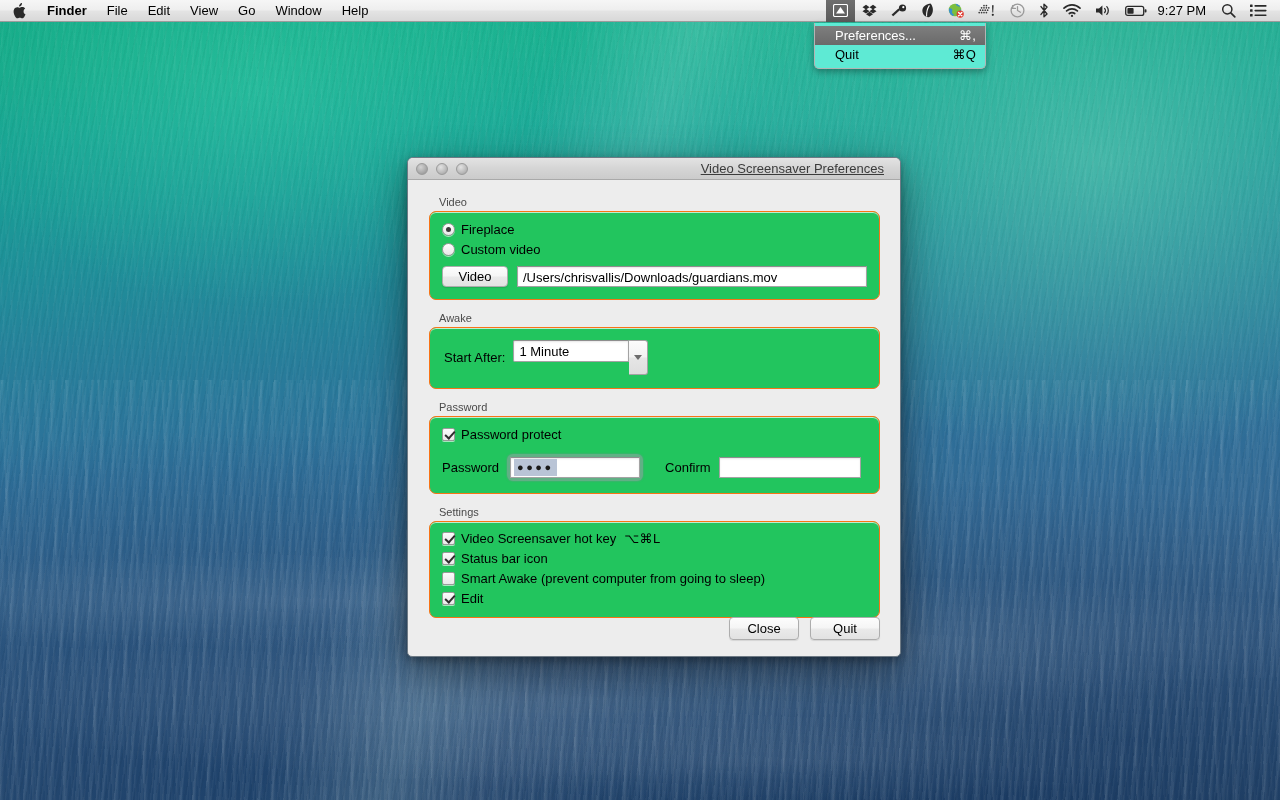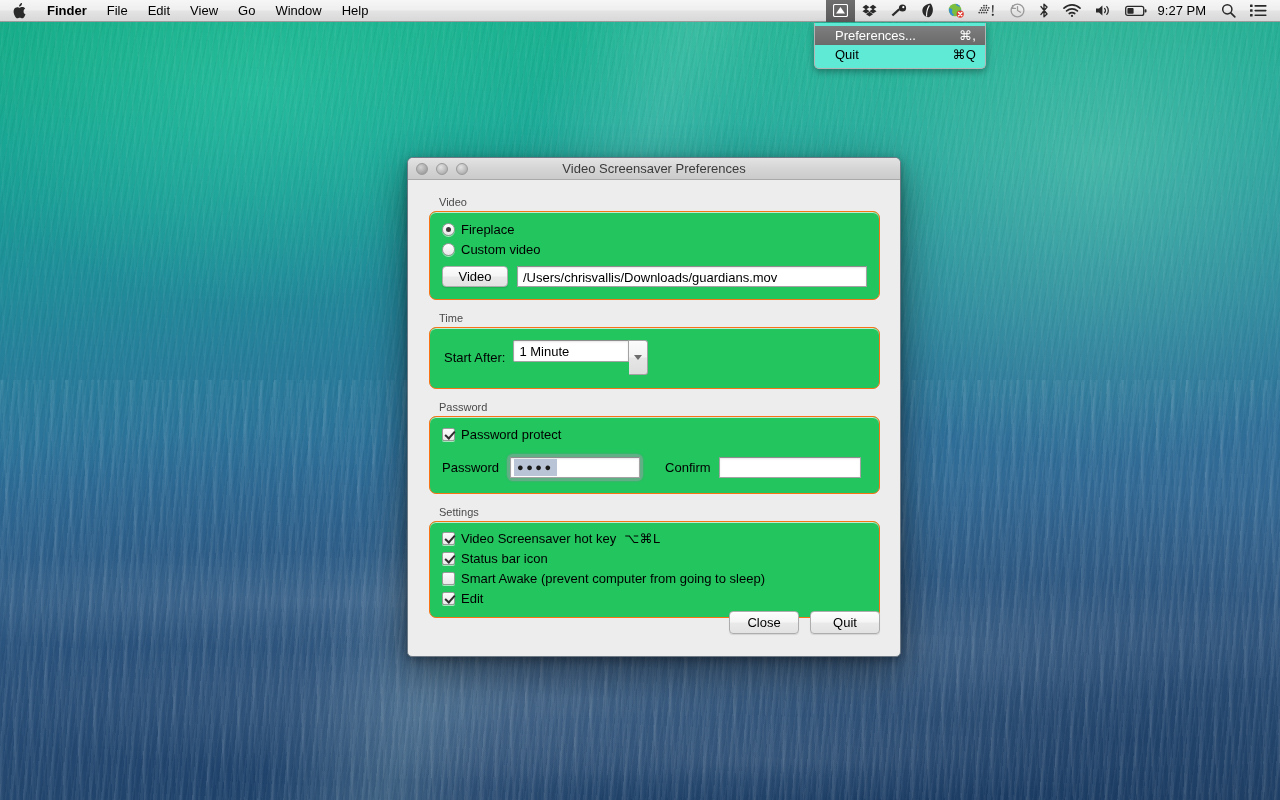--- a/index.html
+++ b/index.html
@@ -179,26 +179,27 @@
   }
   .lights { display: flex; gap: 8px; padding-left: 8px; }
   .light {
     width: 12px; height: 12px; border-radius: 50%;
     background: radial-gradient(circle at 38% 32%, #e2e2e2, #b9b9b9 62%, #9c9c9c 100%);
     border: 1px solid #9a9a9a;
   }
   .light.first { background: radial-gradient(circle at 38% 32%, #d2d2d2, #a8a8a8 62%, #8d8d8d 100%); }
   #title-text {
     position: absolute;
-    left: 0; right: 0;
-    text-align: center;
+    left: 0; right: 16px;
+    text-align: right;
     font-size: 13px;
     color: #3b3b3b;
     font-weight: normal;
     pointer-events: none;
+    text-decoration: underline;
   }
 
   #dlg-body {
     padding: 16px 20px 14px 21px;
     height: 477px;
     position: relative;
   }
 
   
   .group { margin-bottom: 12px; }
@@ -371,21 +372,21 @@
   
   #settings-box { padding: 9px 12px 11px 12px; }
   #settings-box .check-row { margin-bottom: 5px; }
   #settings-box .check-row:last-child { margin-bottom: 0; }
   .hotkey { margin-left: 8px; letter-spacing: 0.5px; }
 
   
   #footer {
     position: absolute;
     right: 20px;
-    bottom: 23px;
+    bottom: 17px;
     display: flex;
     gap: 11px;
     justify-content: flex-end;
   }
   #footer .push-btn { width: 70px; text-align: center; padding: 3px 0; }
 </style>
 </head>
 <body>
 
 <div id="desktop"></div>
@@ -572,21 +573,21 @@
           <span>Custom video</span>
         </div>
         <div id="video-picker-row">
           <button class="push-btn" id="video-btn">Video</button>
           <div class="text-field" id="video-path" placeholder="">/Users/chrisvallis/Downloads/guardians.mov</div>
         </div>
       </div>
     </div>
 
     <div class="group">
-      <div class="group-title">Time</div>
+      <div class="group-title">Awake</div>
       <div class="group-box" id="time-box">
         <span class="label" id="start-after-label">Start After:</span>
         <div class="combo">
           <div class="text-field">1 Minute</div>
           <div class="combo-arrow">
               <i></i>
             </div>
         </div>
       </div>
     </div>

